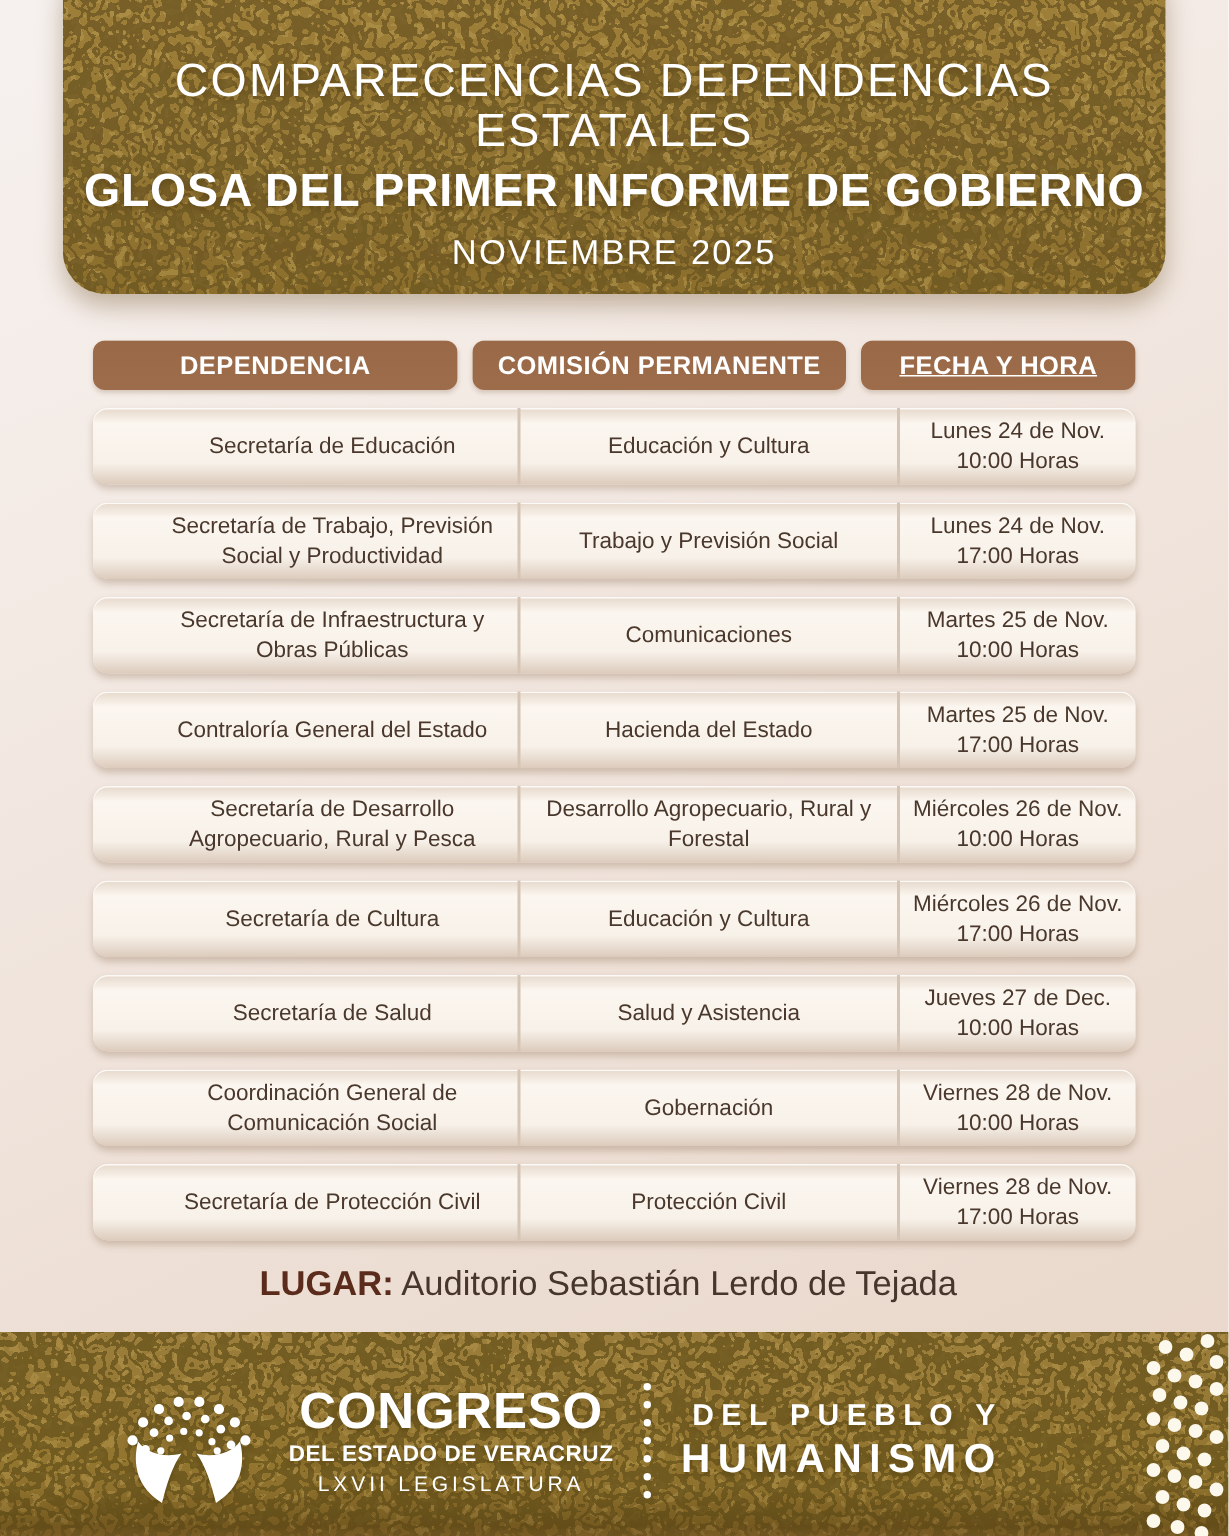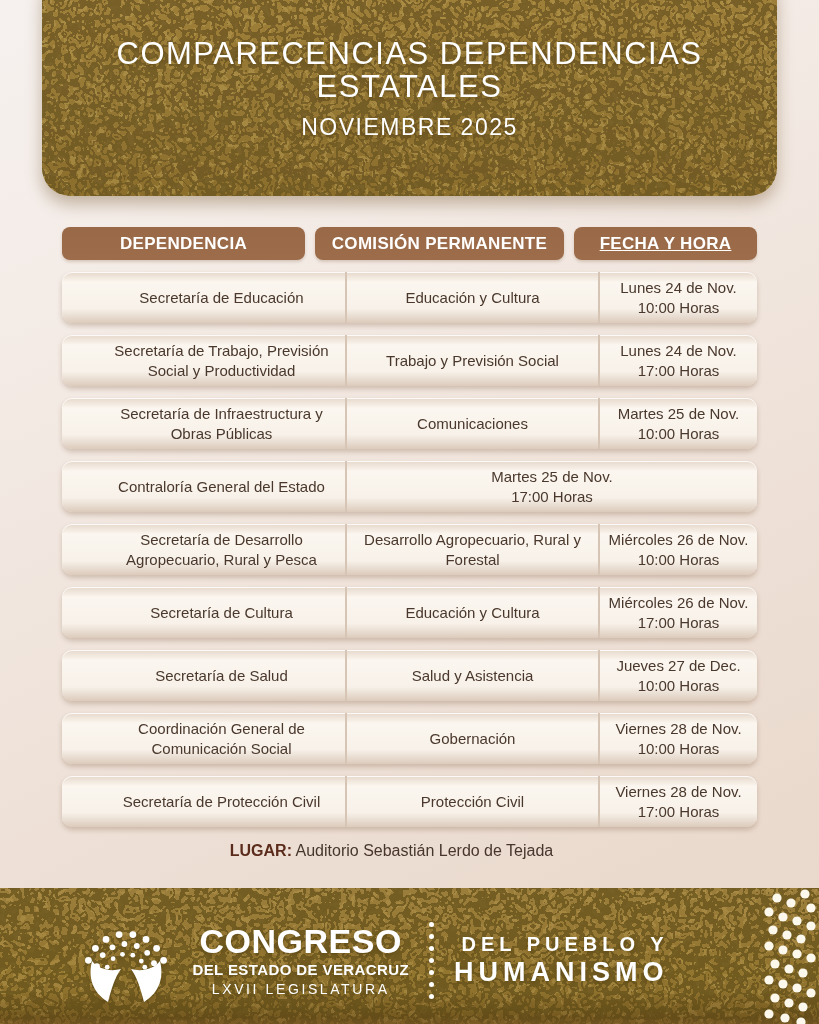--- a/index.html
+++ b/index.html
@@ -47,22 +47,22 @@
   }
   .cell{
     display:flex;flex-direction:column;justify-content:center;align-items:center;
     text-align:center;font-size:15px;color:#4a382c;line-height:1.28;
     padding:2px 8px;box-sizing:border-box;
   }
   .cell + .cell{border-left:2px solid #d6c5b5;}
   .c1{flex:0 0 247px;} .c2{flex:0 0 253px;} .c3{flex:1;}
 
   
-  .lugar{position:absolute;top:842px;left:44px;width:695px;text-align:center;
-    font-size:16px;color:#46362c;}
+  .lugar{position:absolute;top:842px;left:58px;width:695px;text-align:center;
+    font-size:23px;color:#46362c;}
   .lugar-label{font-weight:800;color:#5b2b1b;}
 
   
   .footer{
     position:absolute;top:888px;left:0;width:819px;height:144px;overflow:hidden;
     background:linear-gradient(180deg,#9c7e3c 0%,#92752F 60%,#846827 100%);
   }
   .footer-shade{position:absolute;inset:0;
     background:linear-gradient(180deg,rgba(0,0,0,0) 72%,rgba(80,55,15,.35) 90%,rgba(130,92,45,.65) 100%);}
   .footer-content{
@@ -104,20 +104,21 @@
           </feComponentTransfer>
         <feFlood flood-color="#b79a4e" flood-opacity="0.5" result="ink"></feFlood>
         <feComposite in="ink" in2="bands" operator="in"></feComposite>
       </filter>
     </defs>
     <rect width="100%" height="100%" filter="url(#vermLight1)"></rect>
     <rect width="100%" height="100%" filter="url(#vermDark1)"></rect>
   </svg>
   <div class="banner-inner">
     <div class="banner-title">COMPARECENCIAS DEPENDENCIAS ESTATALES</div>
+    <div class="banner-subtitle">GLOSA DEL PRIMER INFORME DE GOBIERNO</div>
     <div class="banner-month">NOVIEMBRE 2025</div>
   </div>
 </div>
 
 <div class="table-area">
   <div class="thead">
     <div class="th th-1">DEPENDENCIA</div>
     <div class="th th-2">COMISIÓN PERMANENTE</div>
     <div class="th th-3">FECHA Y HORA</div>
   </div>
@@ -144,20 +145,21 @@
     <div class="cell c1">Secretaría de Infraestructura y Obras Públicas</div>
     <div class="cell c2">Comunicaciones</div>
     <div class="cell c3">
       <div>Martes 25 de Nov.</div>
       <div>10:00 Horas</div>
     </div>
   </div>
 
   <div class="row">
     <div class="cell c1">Contraloría General del Estado</div>
+    <div class="cell c2">Hacienda del Estado</div>
     <div class="cell c3">
       <div>Martes 25 de Nov.</div>
       <div>17:00 Horas</div>
     </div>
   </div>
 
   <div class="row">
     <div class="cell c1">Secretaría de Desarrollo Agropecuario, Rural y Pesca</div>
     <div class="cell c2">Desarrollo Agropecuario, Rural y Forestal</div>
     <div class="cell c3">

